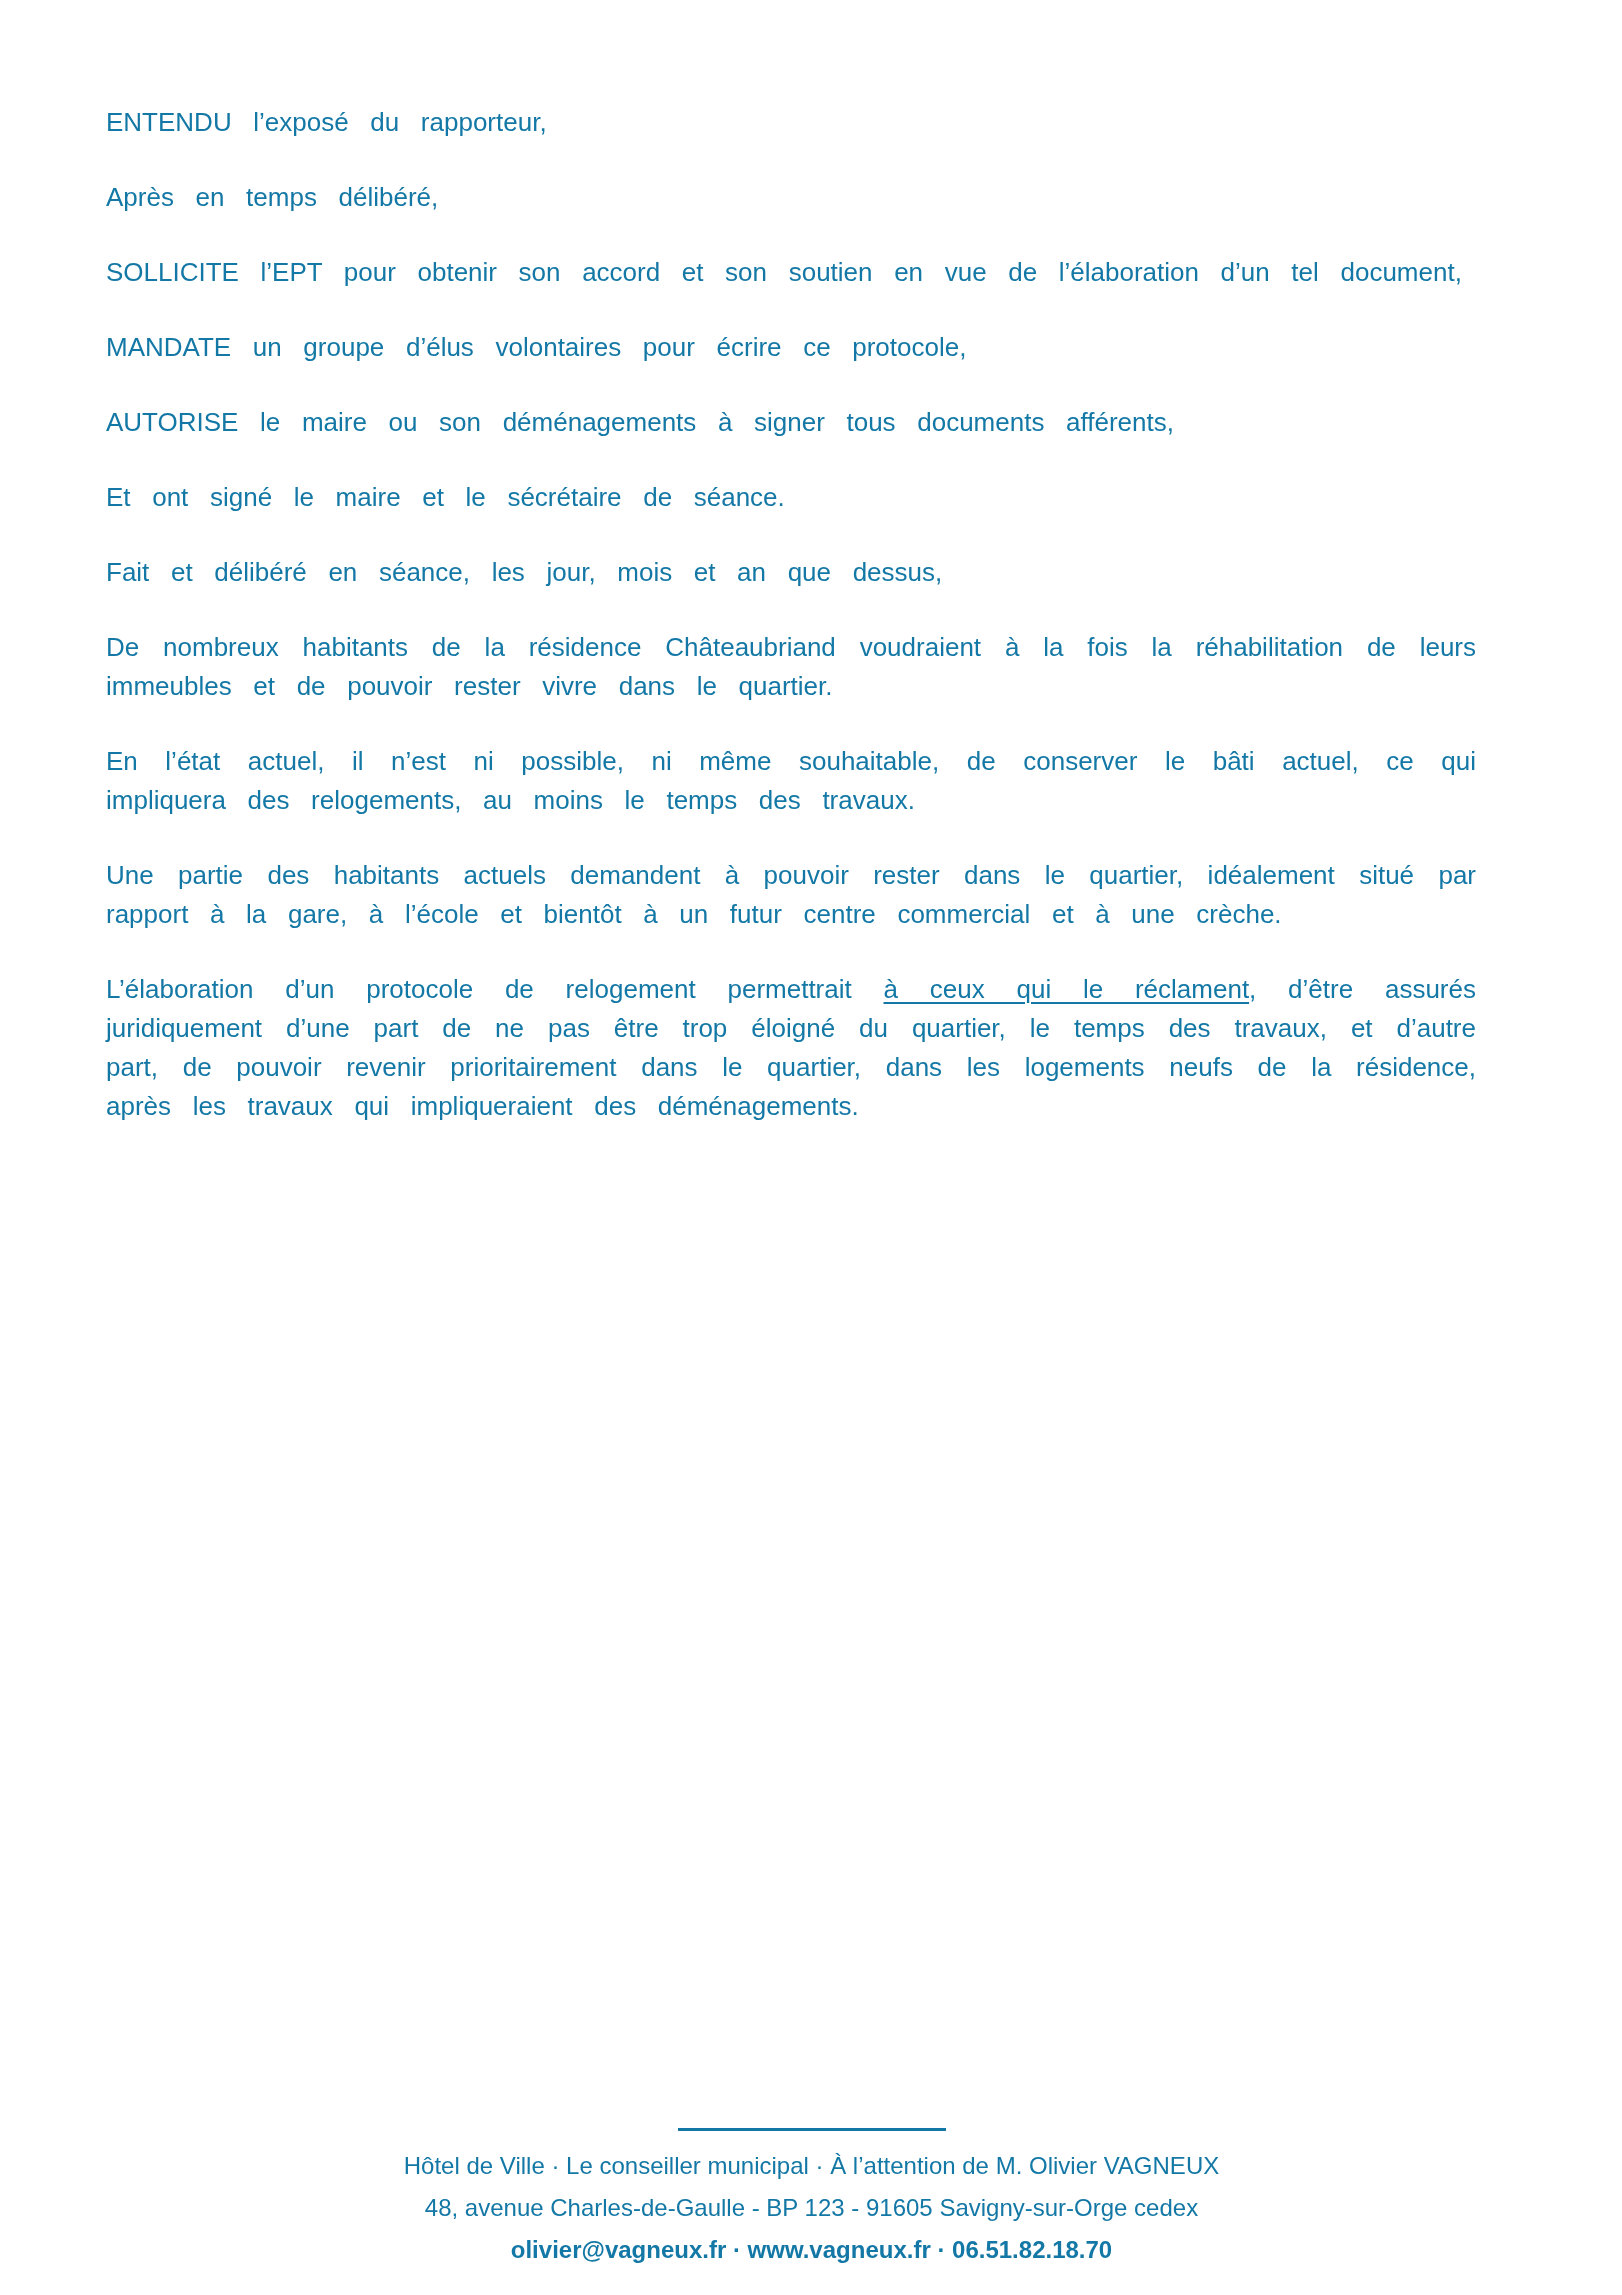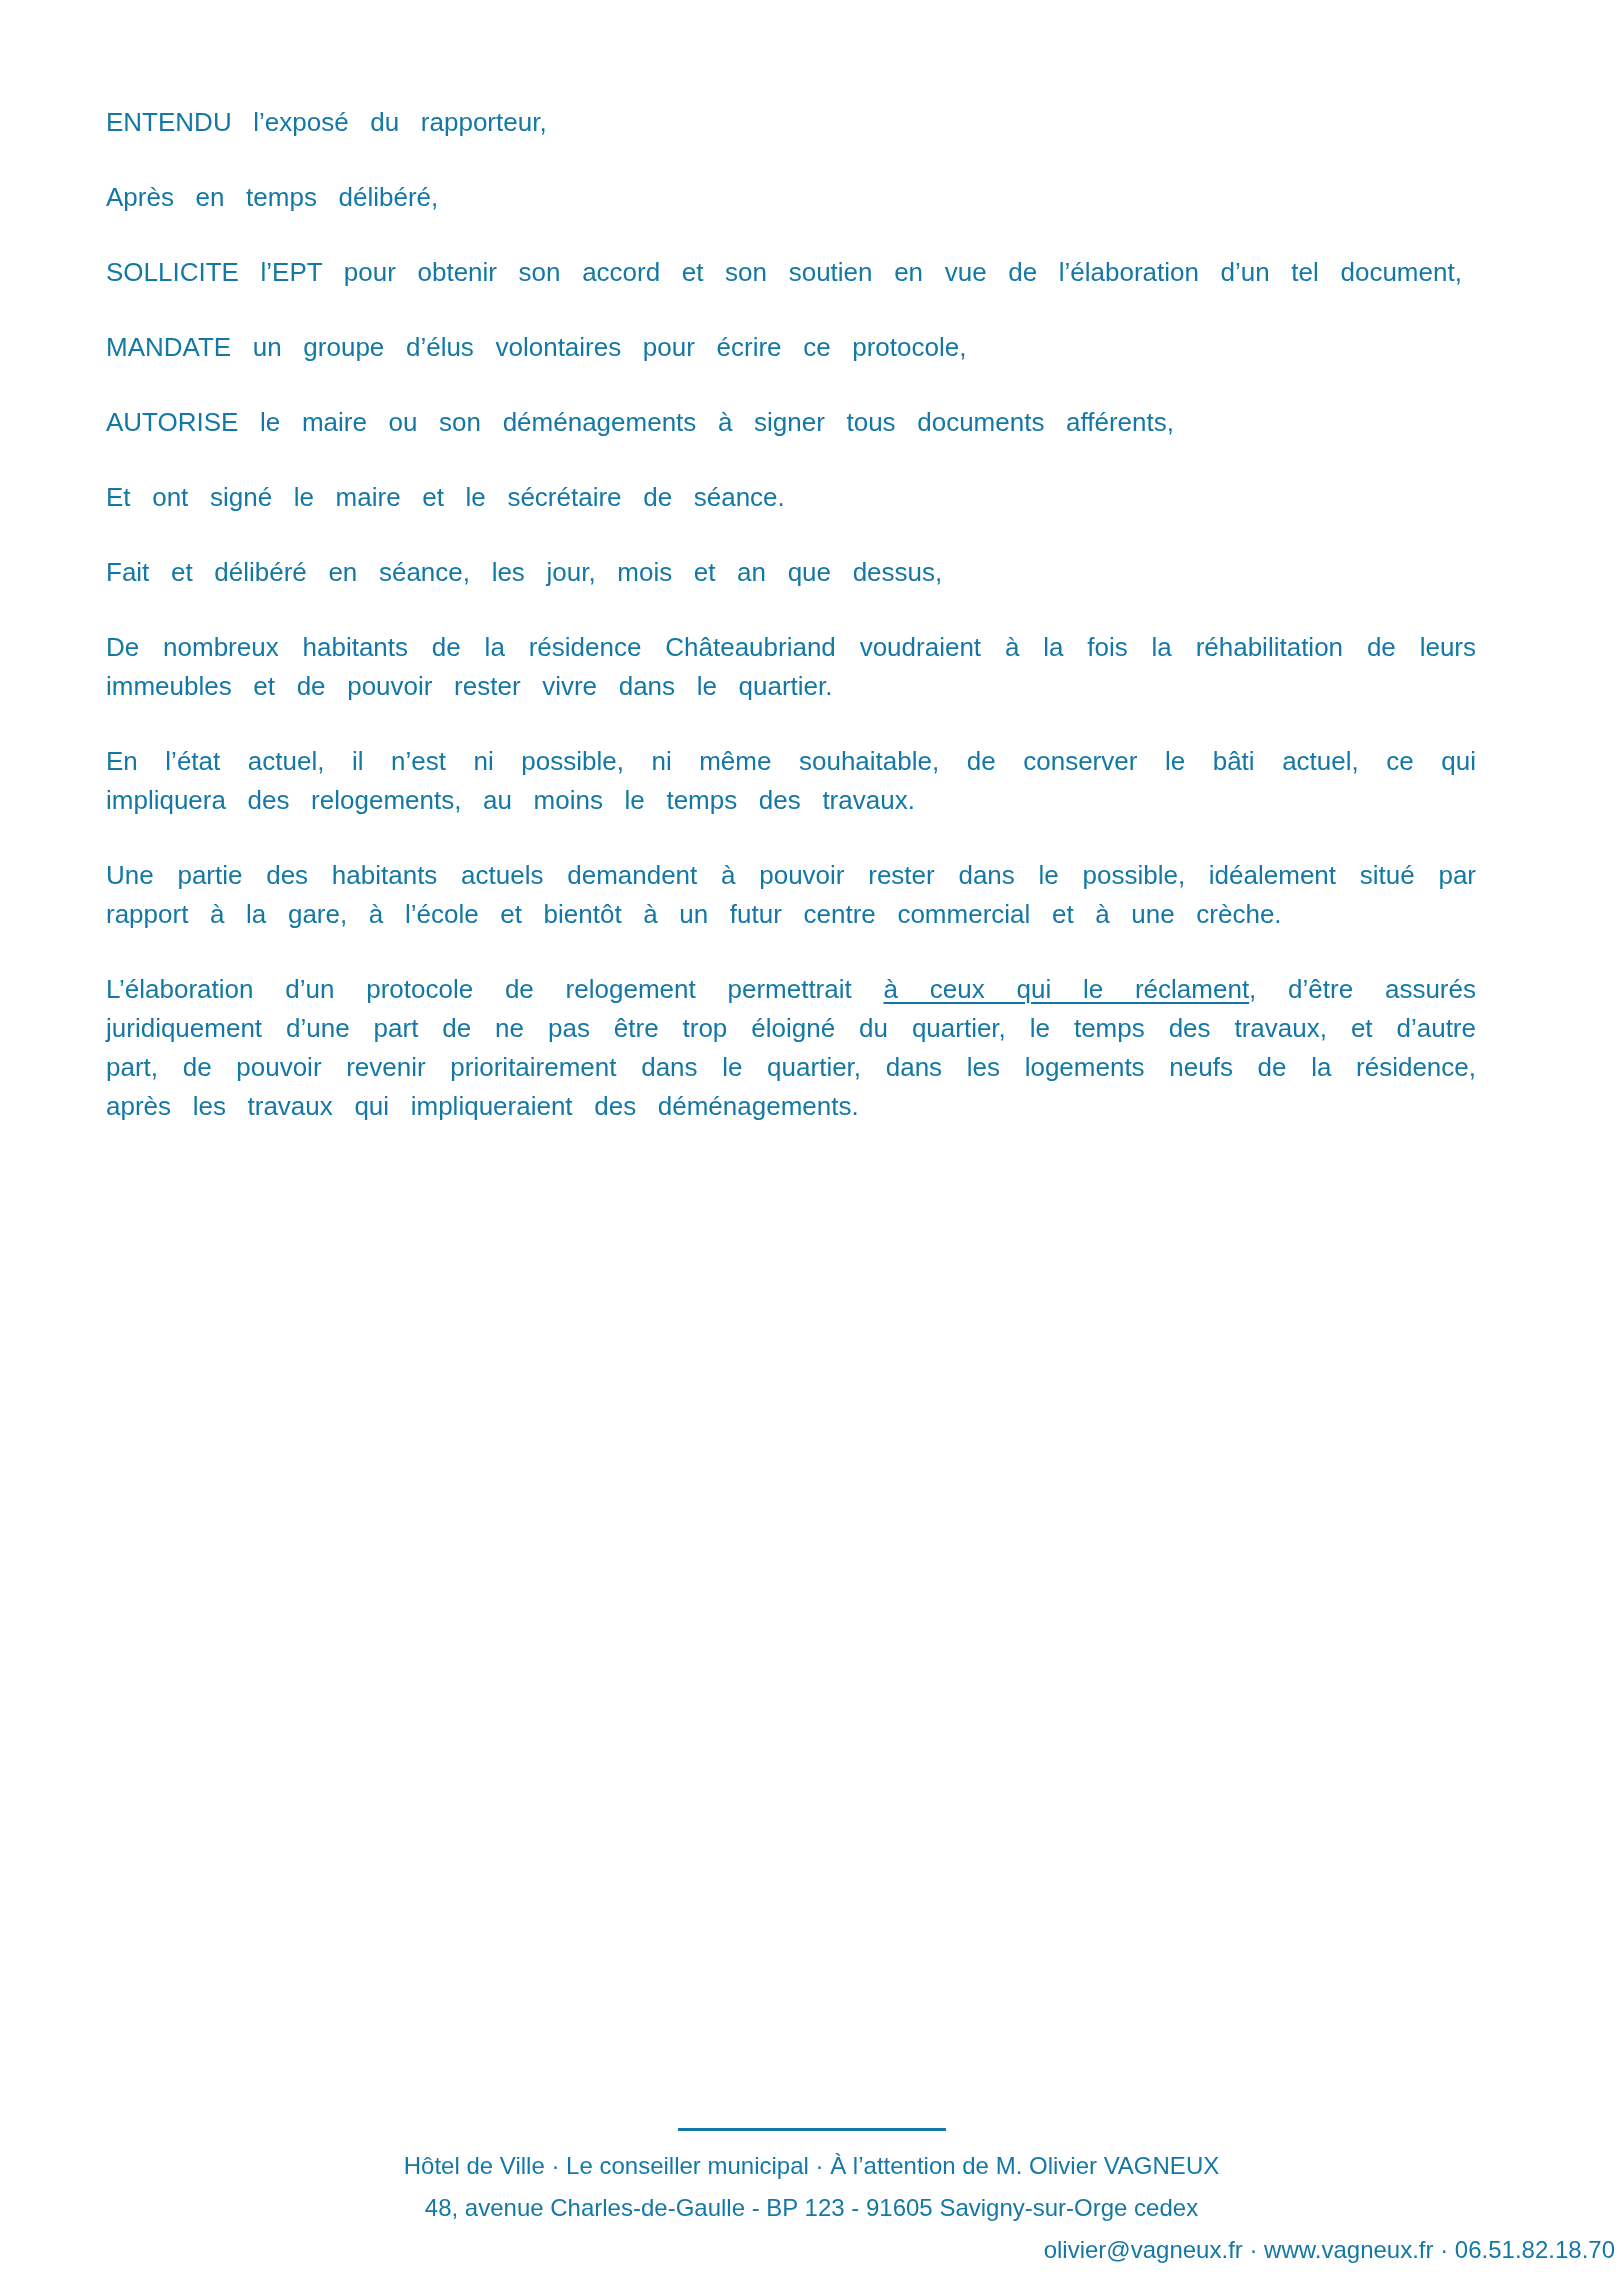--- a/index.html
+++ b/index.html
@@ -54,39 +54,39 @@
   .footer {
     position: absolute;
     top: 2141px;
     left: 0;
     right: 0;
     text-align: center;
     font-size: 24px;
     line-height: 34px;
   }
   .footer .line { margin: 8px; }
-  .footer .bold { font-weight: normal; text-align: right; }
+  .footer .bold { font-weight: bold; }
 </style>
 </head>
 <body>
 
 <div class="content">
 
   <p class="para">ENTENDU l’exposé du rapporteur,</p>
   <p class="para">Après en temps délibéré,</p>
   <p class="para">SOLLICITE l’EPT pour obtenir son accord et son soutien en vue de l’élaboration d’un tel document,</p>
   <p class="para">MANDATE un groupe d’élus volontaires pour écrire ce protocole,</p>
   <p class="para">AUTORISE le maire ou son déménagements à signer tous documents afférents,</p>
   <p class="para">Et ont signé le maire et le sécrétaire de séance.</p>
   <p class="para">Fait et délibéré en séance, les jour, mois et an que dessus,</p>
 
 
   <p class="para">De nombreux habitants de la résidence Châteaubriand voudraient à la fois la réhabilitation de leurs immeubles et de pouvoir rester vivre dans le quartier.</p>
   <p class="para">En l’état actuel, il n’est ni possible, ni même souhaitable, de conserver le bâti actuel, ce qui impliquera des relogements, au moins le temps des travaux.</p>
-  <p class="para">Une partie des habitants actuels demandent à pouvoir rester dans le possible, idéalement situé par rapport à la gare, à l’école et bientôt à un futur centre commercial et à une crèche.</p>
+  <p class="para">Une partie des habitants actuels demandent à pouvoir rester dans le quartier, idéalement situé par rapport à la gare, à l’école et bientôt à un futur centre commercial et à une crèche.</p>
   <p class="para"><span>L’élaboration d’un protocole de relogement permettrait </span><span class="inline-underline">à ceux qui le réclament</span><span>, d’être assurés juridiquement d’une part de ne pas être trop éloigné du quartier, le temps des travaux, et d’autre part, de pouvoir revenir prioritairement dans le quartier, dans les logements neufs de la résidence, après les travaux qui impliqueraient des déménagements.</span></p>
 
 </div>
 
 <div class="footer-rule"></div>
 
 <div class="footer">
   <p class="line">Hôtel de Ville · Le conseiller municipal · À l’attention de M. Olivier VAGNEUX</p>
   <p class="line">48, avenue Charles-de-Gaulle - BP 123 - 91605 Savigny-sur-Orge cedex</p>
   <p class="line bold">olivier@vagneux.fr · www.vagneux.fr · 06.51.82.18.70</p>

